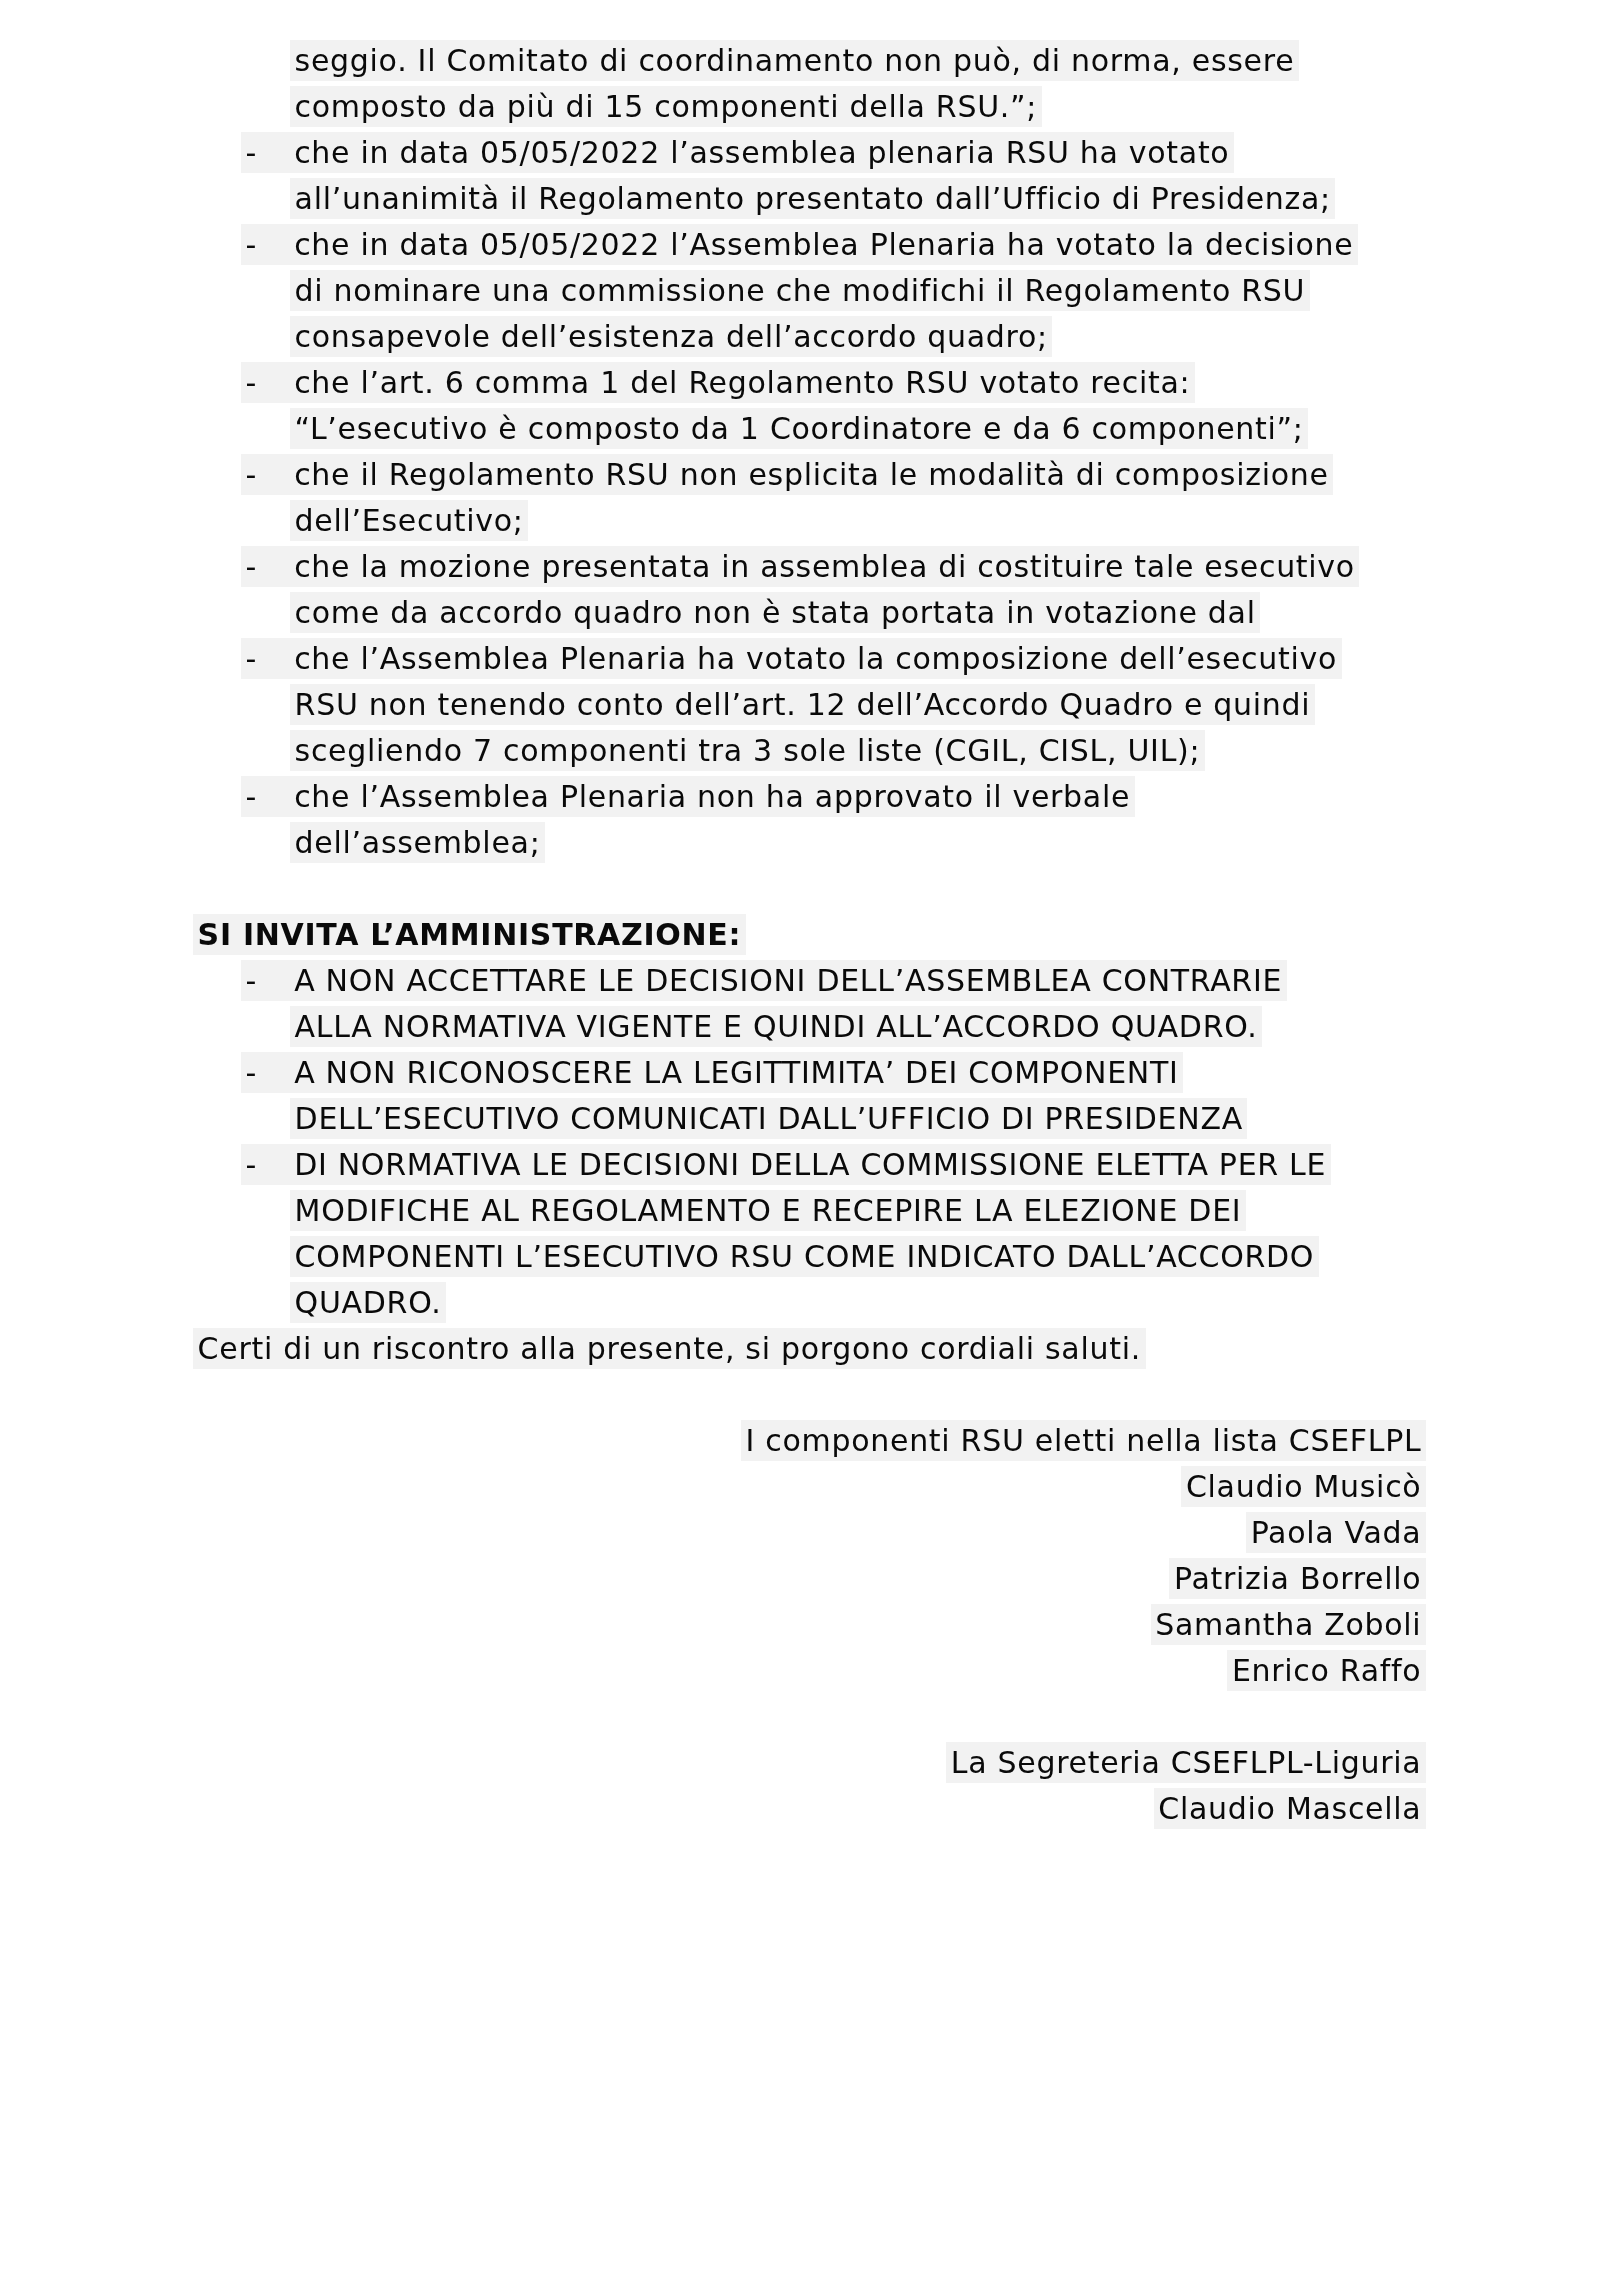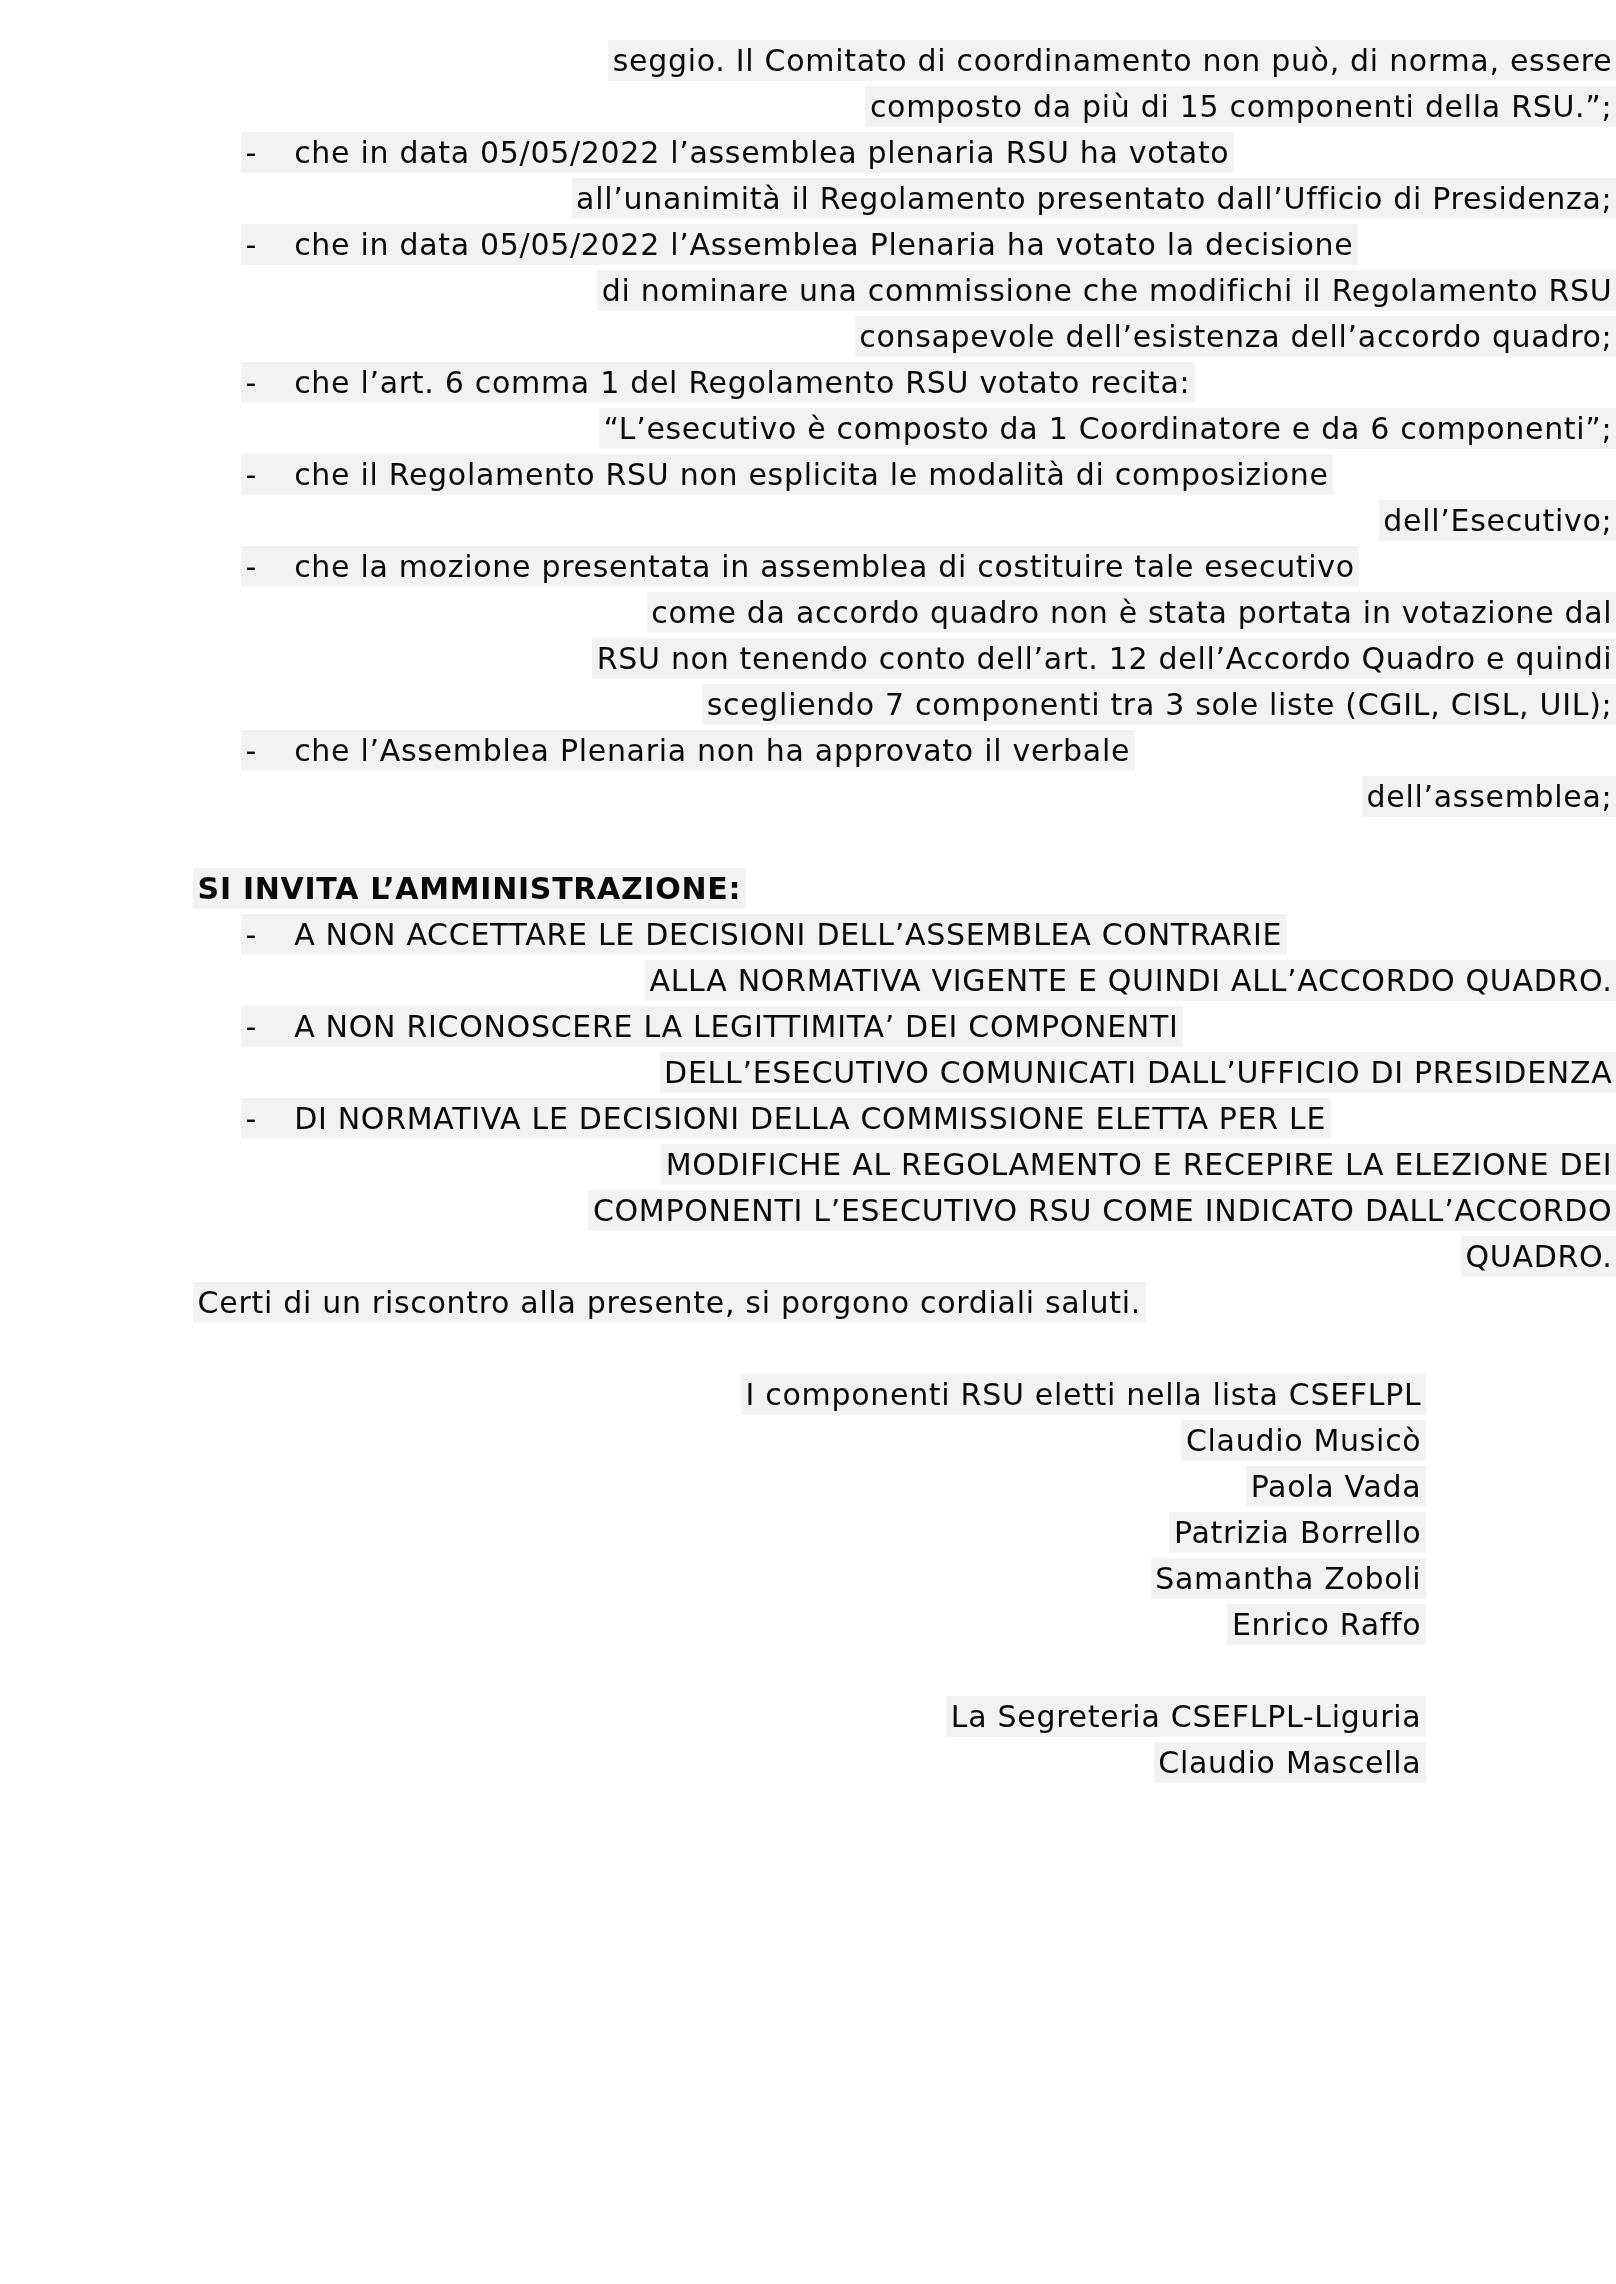--- a/index.html
+++ b/index.html
@@ -32,21 +32,21 @@
   }
   .hl {
     background: var(--hl);
     padding: 2.6px 4.6px;
     box-decoration-break: clone;
     -webkit-box-decoration-break: clone;
   }
   
   .m-body   { margin-left: 193px; }  
   .m-bullet { margin-left: 241px; }  
-  .m-cont   { margin-left: 290px; text-align: right; }  
+  .m-cont   { margin-left: 290px; }  
   .bold { font-weight: bold; }
   .r { text-align: right; margin-right: 191px; }
   .bullet-gap { display: inline-block; width: 37px; }
 </style>
 </head>
 <body>
 
 <div class="doc">
 
   <div class="line m-cont"><span class="hl">seggio. Il Comitato di coordinamento non può, di norma, essere</span></div>
@@ -61,20 +61,21 @@
 
   <div class="line m-bullet"><span class="hl"><span>-</span><span class="bullet-gap"></span><span>che l’art. 6 comma 1 del Regolamento RSU votato recita:</span></span></div>
   <div class="line m-cont"><span class="hl">“L’esecutivo è composto da 1 Coordinatore e da 6 componenti”;</span></div>
 
   <div class="line m-bullet"><span class="hl"><span>-</span><span class="bullet-gap"></span><span>che il Regolamento RSU non esplicita le modalità di composizione</span></span></div>
   <div class="line m-cont"><span class="hl">dell’Esecutivo;</span></div>
 
   <div class="line m-bullet"><span class="hl"><span>-</span><span class="bullet-gap"></span><span>che la mozione presentata in assemblea di costituire tale esecutivo</span></span></div>
   <div class="line m-cont"><span class="hl">come da accordo quadro non è stata portata in votazione dal</span></div>
 
+  <div class="line m-bullet"><span class="hl"><span>-</span><span class="bullet-gap"></span><span>che l’Assemblea Plenaria ha votato la composizione dell’esecutivo</span></span></div>
   <div class="line m-cont"><span class="hl">RSU non tenendo conto dell’art. 12 dell’Accordo Quadro e quindi</span></div>
   <div class="line m-cont"><span class="hl">scegliendo 7 componenti tra 3 sole liste (CGIL, CISL, UIL);</span></div>
 
   <div class="line m-bullet"><span class="hl"><span>-</span><span class="bullet-gap"></span><span>che l’Assemblea Plenaria non ha approvato il verbale</span></span></div>
   <div class="line m-cont"><span class="hl">dell’assemblea;</span></div>
 
   <div class="line"></div>
 
   <div class="line m-body bold"><span class="hl">SI INVITA L’AMMINISTRAZIONE:</span></div>
 

